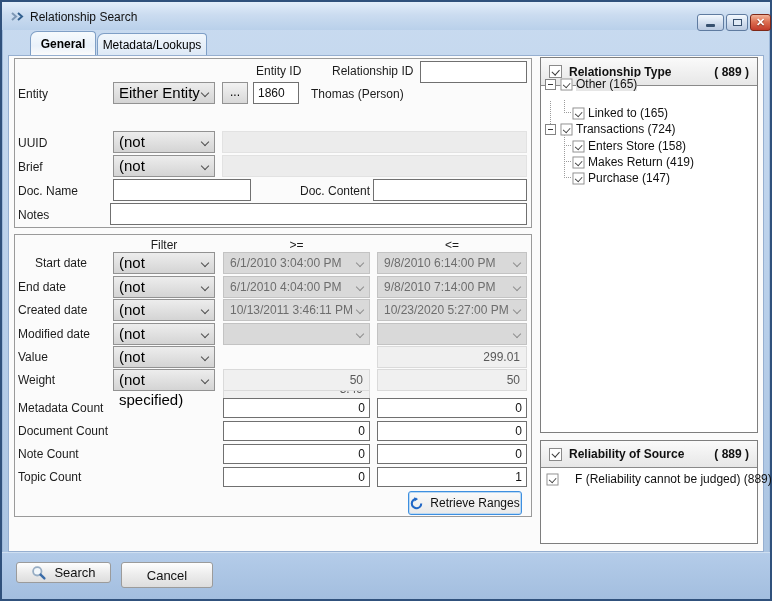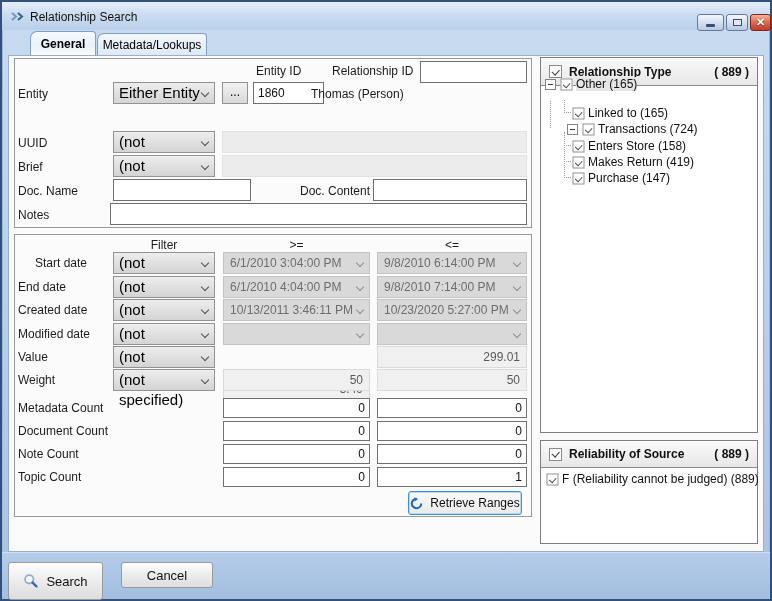--- a/index.html
+++ b/index.html
@@ -114,21 +114,21 @@
   <div class="lbl" style="left:256px;top:64px;">Entity ID</div>
   <div class="lbl" style="left:332px;top:64px;">Relationship ID</div>
   <input class="tb" style="left: 420px; top: 61px; width: 107px;" value="">
 
   <div class="lbl" style="left:18px;top:87px;">Entity</div>
   <div class="combo" style="left:113px;top:82px;width:102px;">
     <span>Either Entity</span>
     <span class="chev"></span>
   </div>
   <div class="browse" style="left:222px;top:82px;width:26px;">...</div>
-  <input class="tb" style="left: 253px; top: 82px; width: 71px;" value="1860">
+  <input class="tb" style="left: 253px; top: 82px; width: 46px;" value="1860">
   <div class="lbl" style="left:311px;top:87px;">Thomas (Person)</div>
 
   <div class="lbl" style="left:18px;top:136px;">UUID</div>
   <div class="combo" style="left:113px;top:131px;width:102px;">
     <span>(not specified)</span>
     <span class="chev"></span>
   </div>
   <div class="bigdisabled" style="left:222px;top:131px;width:305px;"></div>
 
   <div class="lbl" style="left:18px;top:160px;">Brief</div>
@@ -226,21 +226,21 @@
 
   <div class="trow" style="left:545px;top:76px;">
     <span class="expander"></span>
     <span class="cb checked"></span>
     <span class="sel">Other (165)</span>
   </div>
   <div class="trow" style="left:572px;top:105px;">
     <span class="cb checked"></span>
     <span>Linked to (165)</span>
   </div>
-  <div class="trow" style="left:545px;top:121px;margin-left:22px;">
+  <div class="trow" style="left:545px;top:121px;">
     <span class="expander"></span>
     <span class="cb checked"></span>
     <span>Transactions (724)</span>
   </div>
   <div class="trow" style="left:572px;top:138px;">
     <span class="cb checked"></span>
     <span>Enters Store (158)</span>
   </div>
   <div class="trow" style="left:572px;top:154px;">
     <span class="cb checked"></span>
@@ -251,27 +251,27 @@
     <span>Purchase (147)</span>
   </div>
 
   <div class="panel" style="left:540px;top:440px;width:218px;height:104px;">
     <div class="panel-header" style="height:27px;">
       <span class="cb checked" style="margin-right:7px;"></span>
       <span>Reliability of Source</span>
       <span class="count">( 889 )</span>
     </div>
   </div>
-  <div class="trow" style="left:546px;top:471px;">
+  <div class="trow" style="left:546px;top:471px;gap:13px;">
     <span class="cb checked"></span>
     <span>F (Reliability cannot be judged) (889)</span>
   </div>
 
   <div class="footer-band"></div>
-  <div class="btn" style="left:8px;top:562px;width:95px;height:38px;">
+  <div class="btn" style="left:16px;top:562px;width:95px;height:21px;">
     <span class="icon">
       <svg width="16" height="16" viewBox="0 0 16 16">
           <circle cx="6.3" cy="6.3" r="4.2" fill="#f2f7fb" stroke="#97adc4" stroke-width="1.8"></circle>
           <line x1="9.6" y1="9.6" x2="13.4" y2="13.4" stroke="#3a6ca8" stroke-width="2.4" stroke-linecap="round"></line>
         </svg>
     </span>
     <span>Search</span>
   </div>
   <div class="btn" style="left:121px;top:562px;width:92px;height:26px;">
     <span>Cancel</span>

